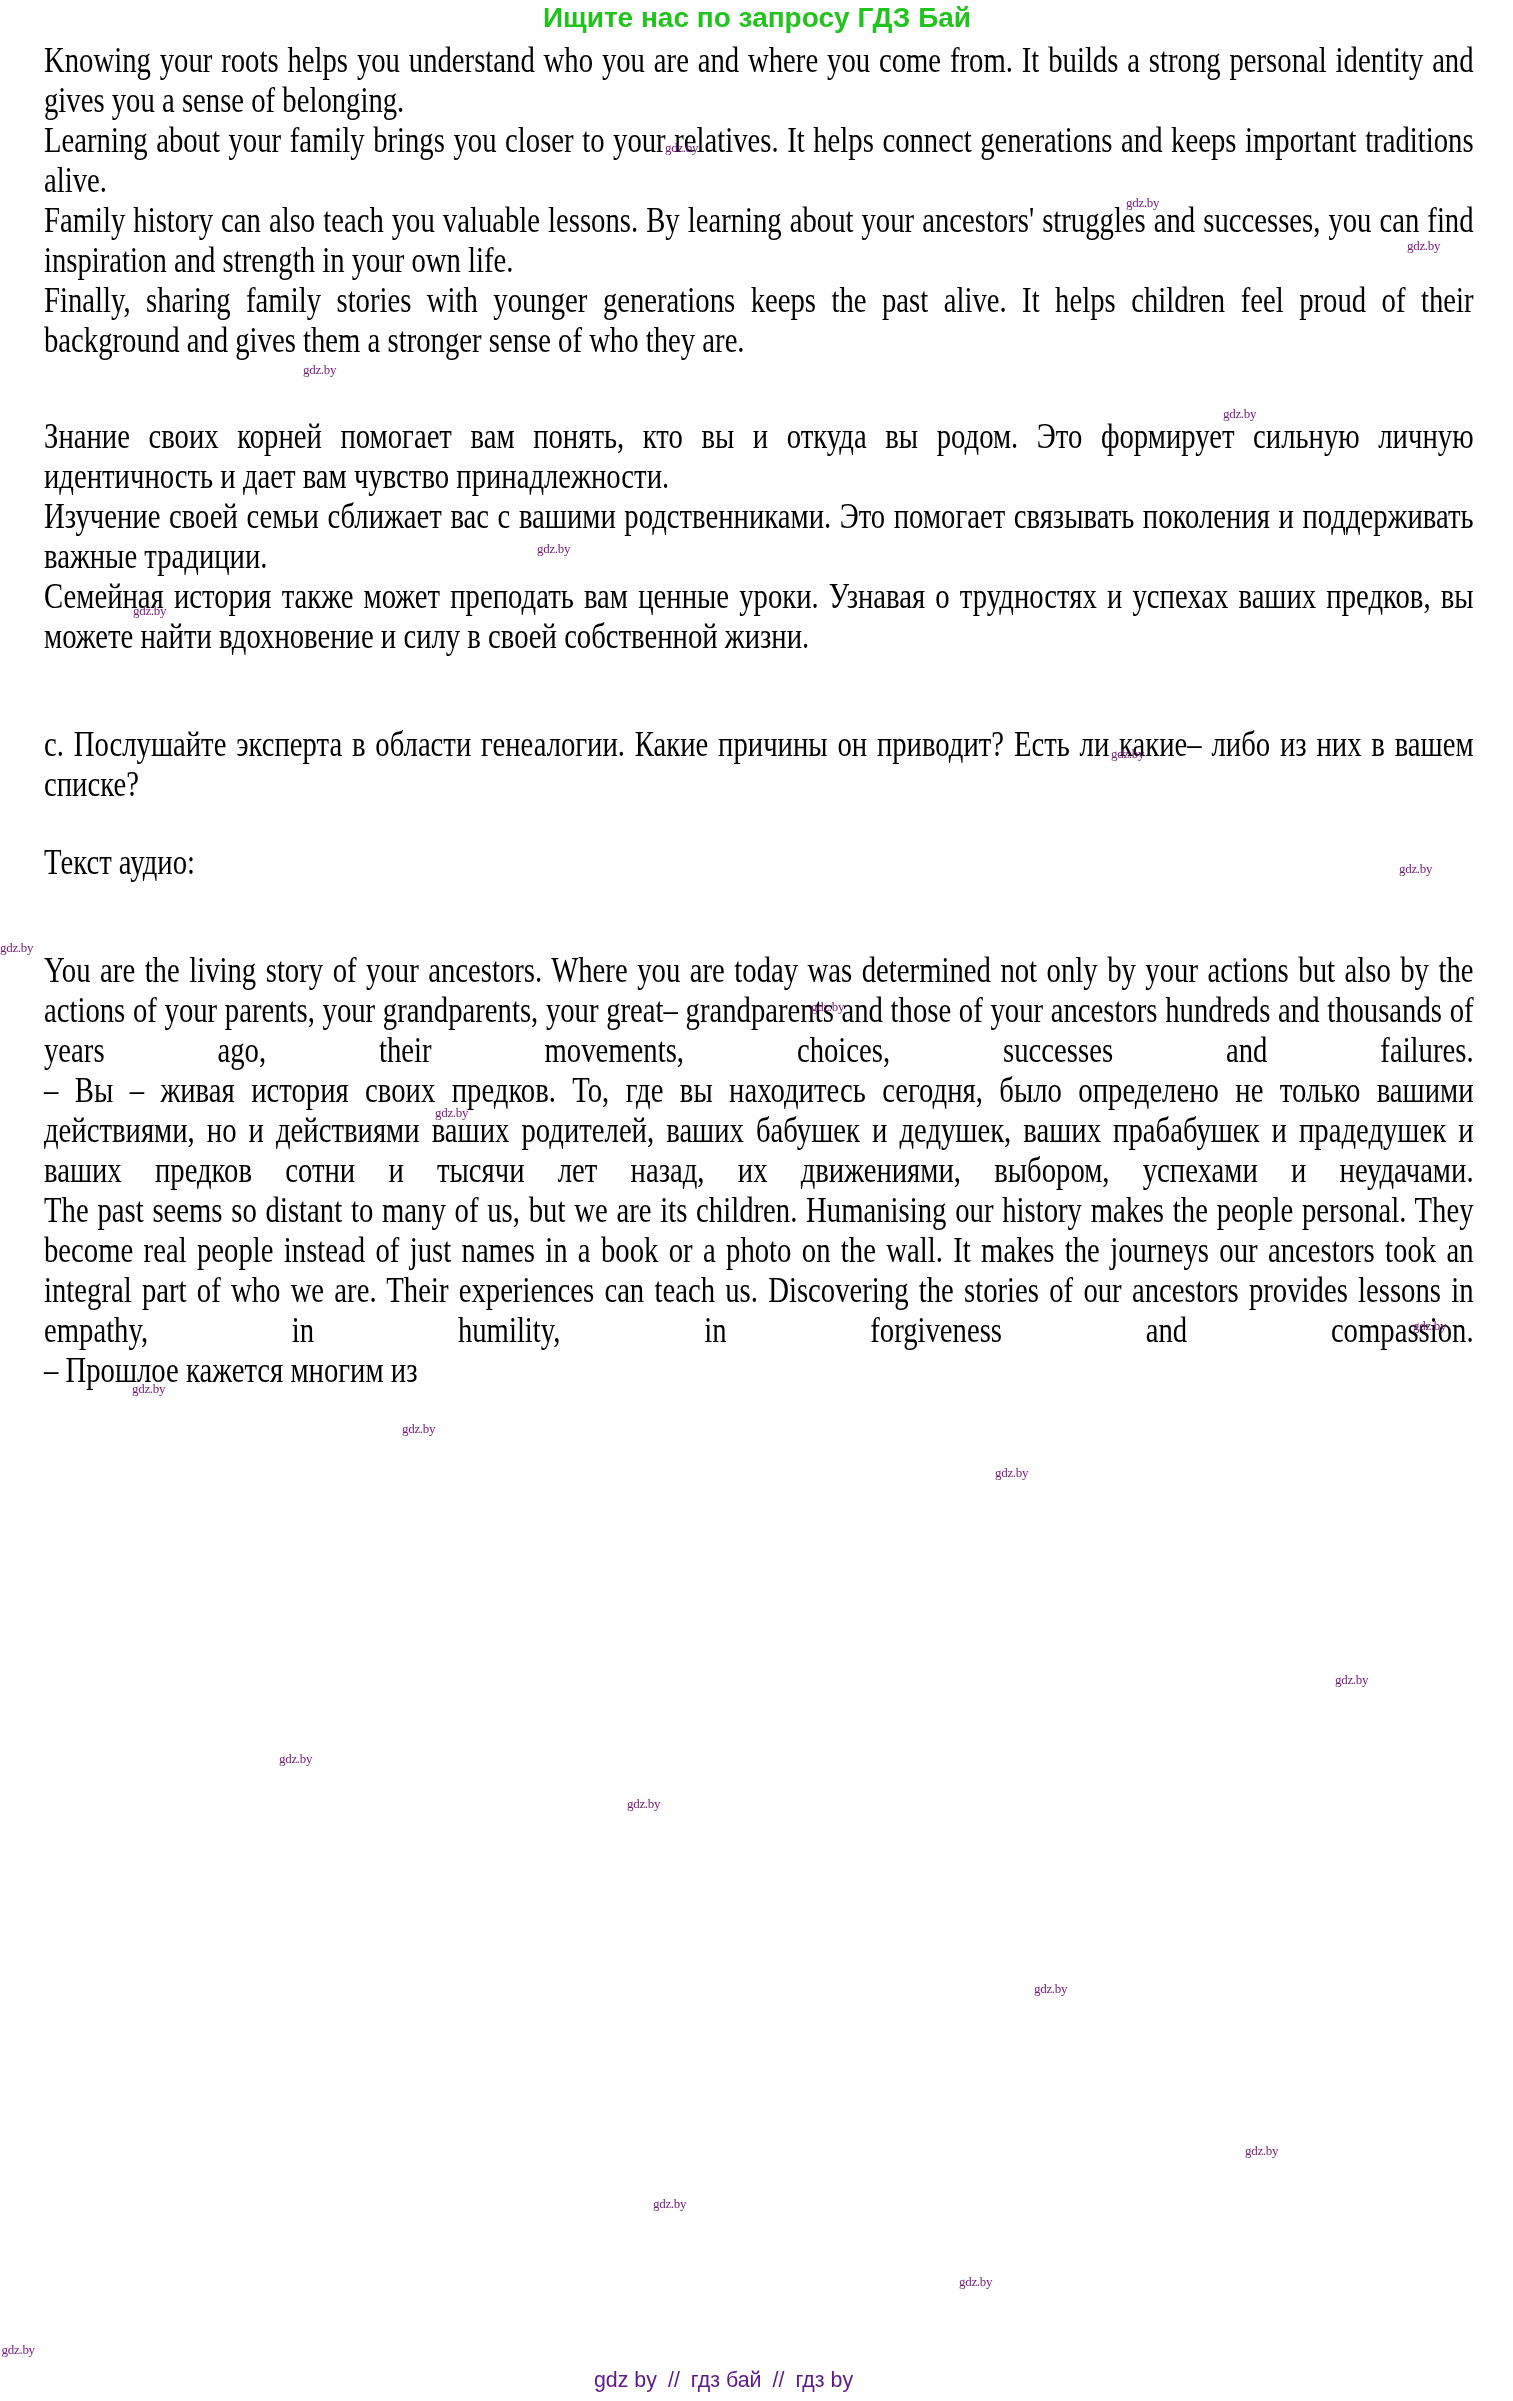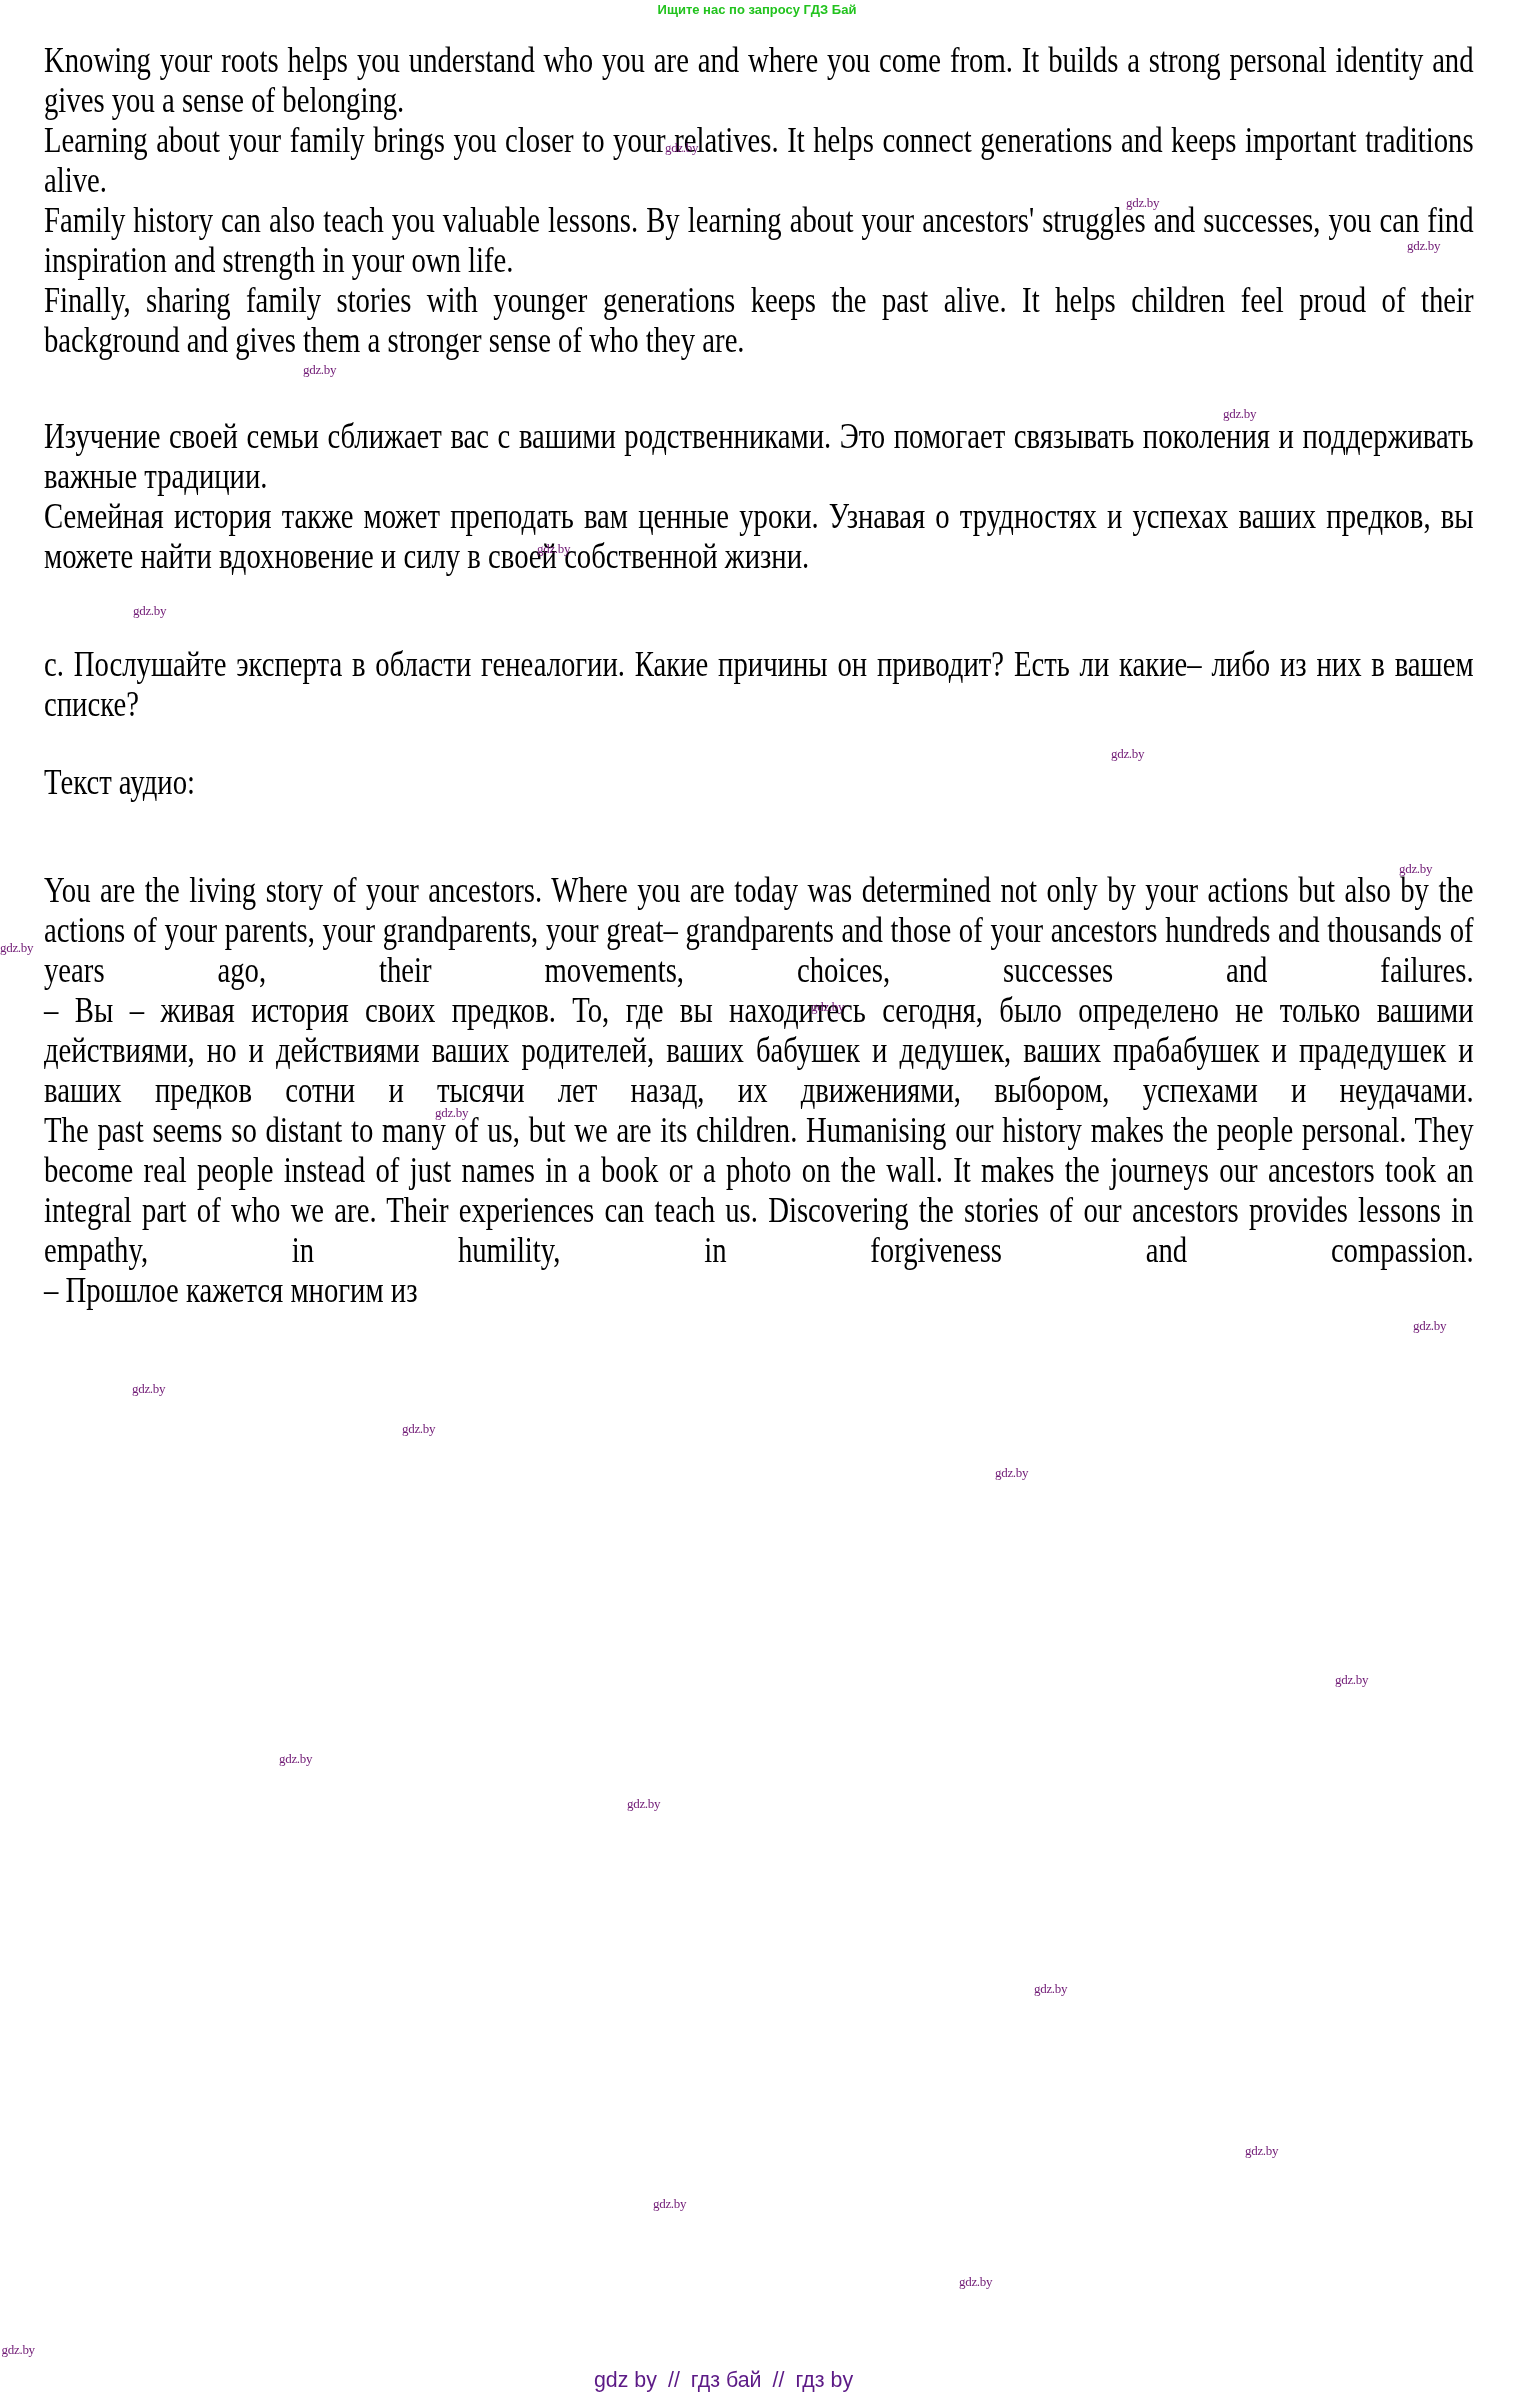--- a/index.html
+++ b/index.html
@@ -25,21 +25,21 @@
   }
 
   
   .promo-banner {
     position: absolute;
     top: 1.6px;
     left: 0;
     width: 1514px;
     text-align: center;
     font-family: "Liberation Sans", "DejaVu Sans", sans-serif;
-    font-size: 13px;
+    font-size: 28px;
     font-weight: bold;
     color: #22c31e;
     letter-spacing: 0px;
     white-space: nowrap;
   }
 
   
   .content {
     position: absolute;
     top: 41px;
@@ -117,20 +117,23 @@
     <p class="para">
       <span class="squeeze">Family history can also teach you valuable lessons. By learning about your ancestors' struggles and successes, you can find inspiration and strength in your own life.</span>
     </p>
     <p class="para">
       <span class="squeeze">Finally, sharing family stories with younger generations keeps the past alive. It helps children feel proud of their background and gives them a stronger sense of who they are.</span>
     </p>
 
     <div class="spacer-lg"></div>
 
     <p class="para">
+      <span class="squeeze">Знание своих корней помогает вам понять, кто вы и откуда вы родом. Это формирует сильную личную идентичность и дает вам чувство принадлежности.</span>
+    </p>
+    <p class="para">
       <span class="squeeze">Изучение своей семьи сближает вас с вашими родственниками. Это помогает связывать поколения и поддерживать важные традиции.</span>
     </p>
     <p class="para">
       <span class="squeeze">Семейная история также может преподать вам ценные уроки. Узнавая о трудностях и успехах ваших предков, вы можете найти вдохновение и силу в своей собственной жизни.</span>
     </p>
 
     <div class="spacer-xl"></div>
 
     <p class="para">
       <span class="squeeze">c. Послушайте эксперта в области генеалогии. Какие причины он приводит? Есть ли какие– либо из них в вашем списке?</span>

